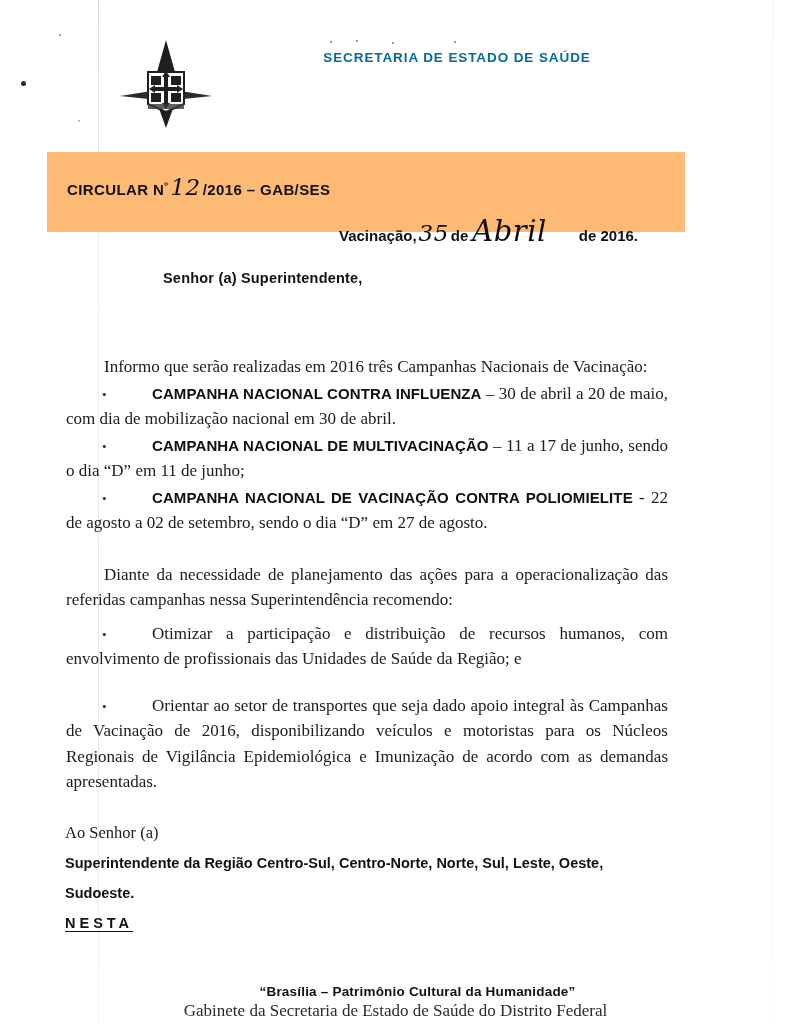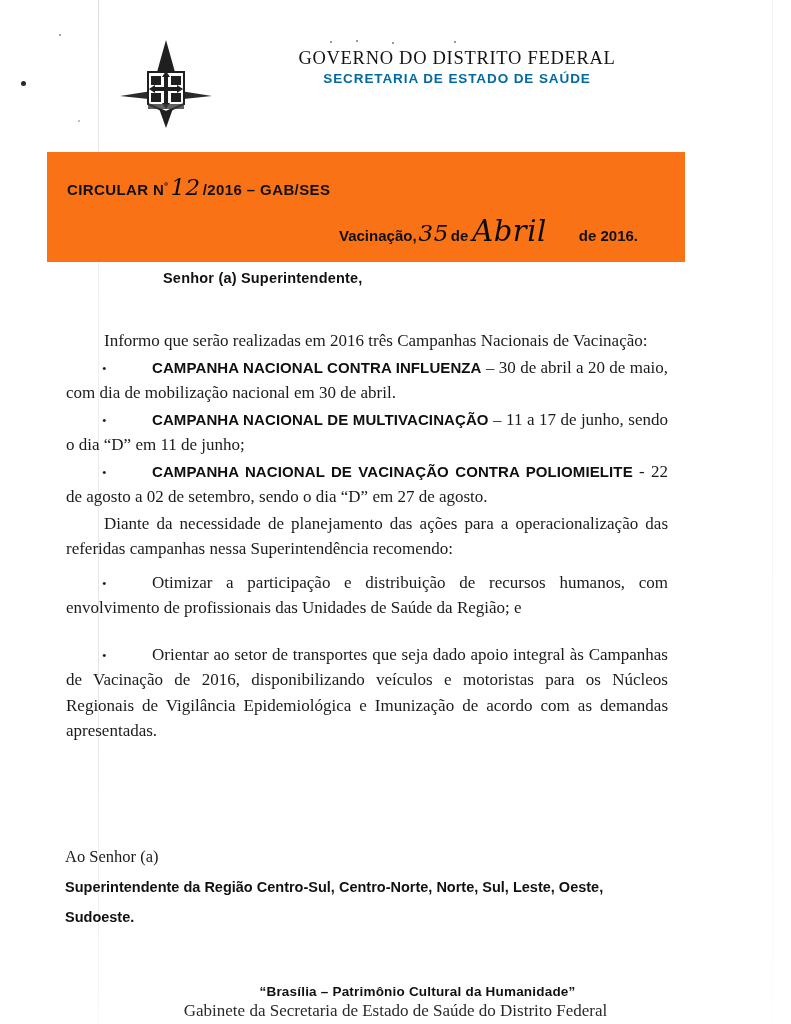--- a/index.html
+++ b/index.html
@@ -81,22 +81,22 @@
     position: absolute;
     width: 2px; height: 2px;
     background: #9a9a9a;
     display: block;
   }
 
   
   .highlight-block {
     position: absolute;
     left: 47px; top: 152px;
-    width: 638px; height: 110px;
-    background: #f97316;
+    width: 638px; height: 80px;
+    background: #fdba74;
   }
   .circular-line {
     position: absolute;
     left: 20px; top: 22px;
     font-family: "Liberation Sans", "DejaVu Sans", sans-serif;
     font-size: 15px;
     font-weight: bold;
     letter-spacing: 0.4px;
     color: #111;
     white-space: nowrap;
@@ -150,20 +150,21 @@
   .body p {
     margin: 0 0 1px 0;
     font-size: 17px;
     line-height: 25.5px;
     text-align: justify;
     text-justify: inter-word;
     color: #1b1b1b;
   }
   .body p.indent {
     text-indent: 38px;
+    margin-top: 26px;
   }
   .body p.bullet {
     text-indent: 0;
     padding-left: 0;
   }
   .bullet-mark {
     display: inline-block;
     width: 86px;
     text-indent: 0;
     padding-left: 36px;
@@ -186,21 +187,20 @@
   
   .closing {
     position: absolute;
     left: 65px; top: 818px;
     width: 610px;
   }
   .closing .to {
     font-size: 16.5px;
     line-height: 30px;
     color: #1b1b1b;
-    margin-top: 24px;
   }
   .closing .dest {
     font-family: "Liberation Sans", "DejaVu Sans", sans-serif;
     font-size: 14.5px;
     font-weight: bold;
     line-height: 30px;
     color: #111;
   }
   .closing .nesta {
     font-family: "Liberation Sans", "DejaVu Sans", sans-serif;
@@ -276,21 +276,20 @@
   </div>
 
   <div class="header-dots">
     <i style="left:0px;top:1px"></i>
     <i style="left:26px;top:0px"></i>
     <i style="left:62px;top:2px"></i>
     <i style="left:124px;top:1px"></i>
   </div>
 
   <div class="org-block">
-    <div class="org-line1">GOVERNO DO DISTRITO FEDERAL</div>
     <div class="org-line2">SECRETARIA DE ESTADO DE SAÚDE</div>
   </div>
 </div>
 
 <div class="highlight-block">
 
   <div class="circular-line">
     <span>CIRCULAR N</span><span class="sup">º</span><span class="hw num">12</span><span>/2016 – GAB/SES</span>
   </div>
 
@@ -318,18 +317,19 @@
   <p class="bullet"><span class="bullet-mark"><span class="dot">•</span></span><span>Otimizar a participação e distribuição de recursos humanos, com envolvimento de profissionais das Unidades de Saúde da Região; e</span></p>
 
   <div class="gap-md"></div>
 
   <p class="bullet"><span class="bullet-mark"><span class="dot">•</span></span><span>Orientar ao setor de transportes que seja dado apoio integral às Campanhas de Vacinação de 2016, disponibilizando veículos e motoristas para os Núcleos Regionais de Vigilância Epidemiológica e Imunização de acordo com as demandas apresentadas.</span></p>
 </div>
 
 <div class="closing">
   <div class="to">Ao Senhor (a)</div>
   <div class="dest">Superintendente da Região Centro-Sul, Centro-Norte, Norte, Sul, Leste, Oeste, Sudoeste.</div>
+  <div><span class="nesta">NESTA</span></div>
 </div>
 
 <div class="footer">
   <div class="f1">“Brasília – Patrimônio Cultural da Humanidade”</div>
   <div class="f2">Gabinete da Secretaria de Estado de Saúde do Distrito Federal</div>
 </div>
 
 </body></html>

